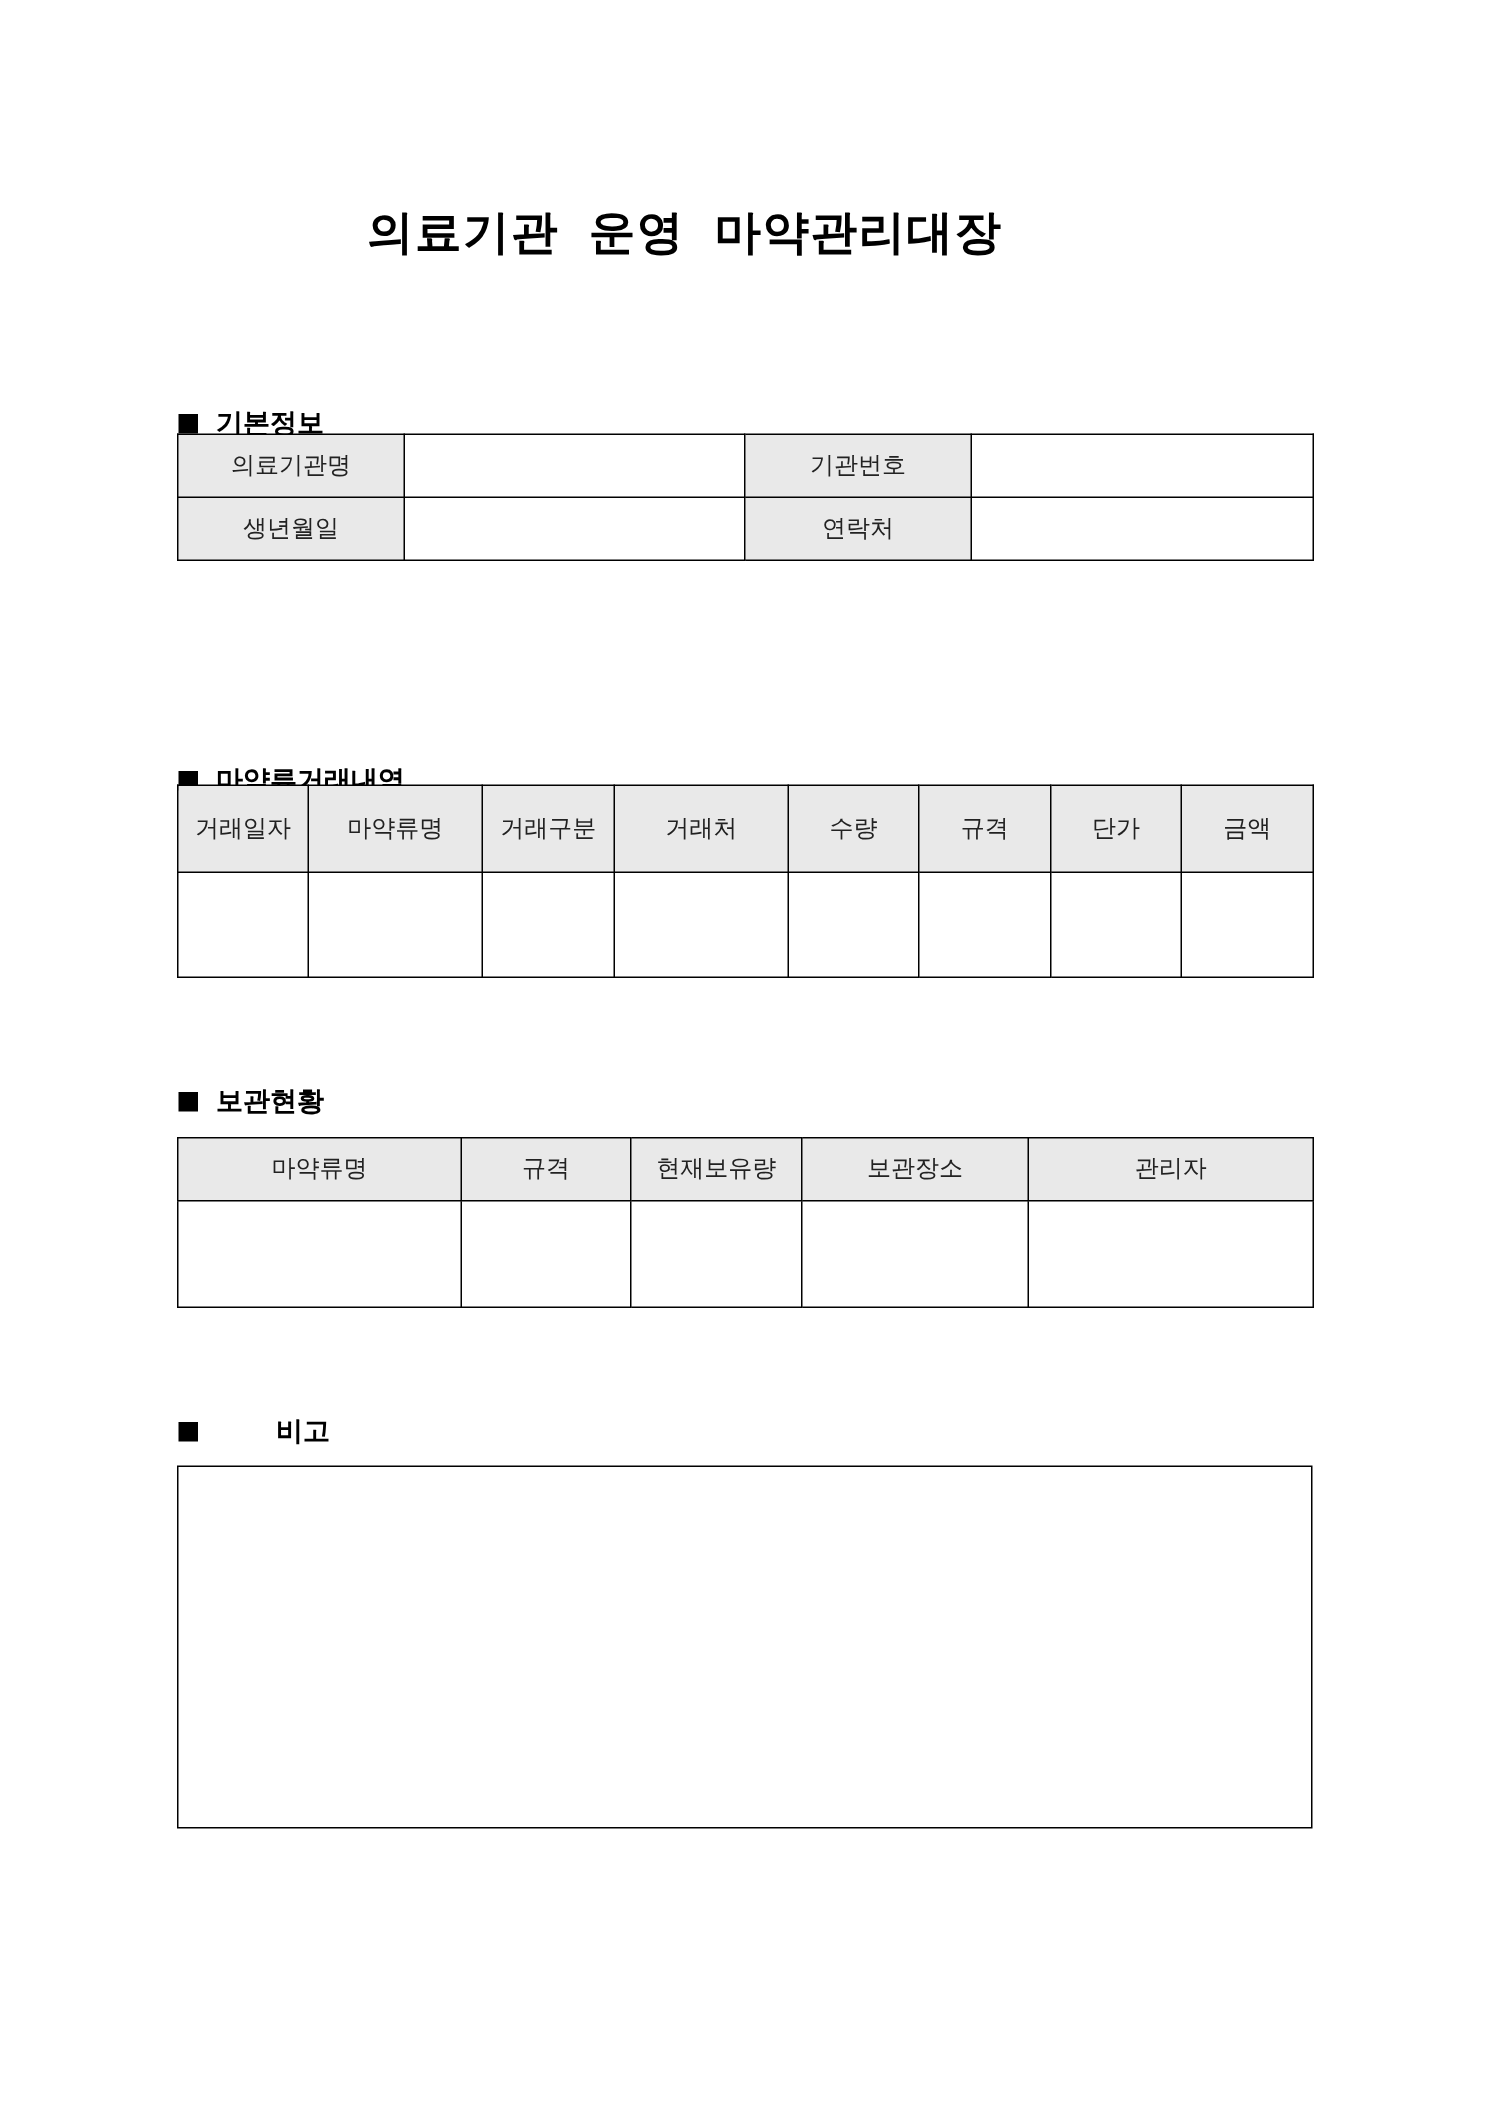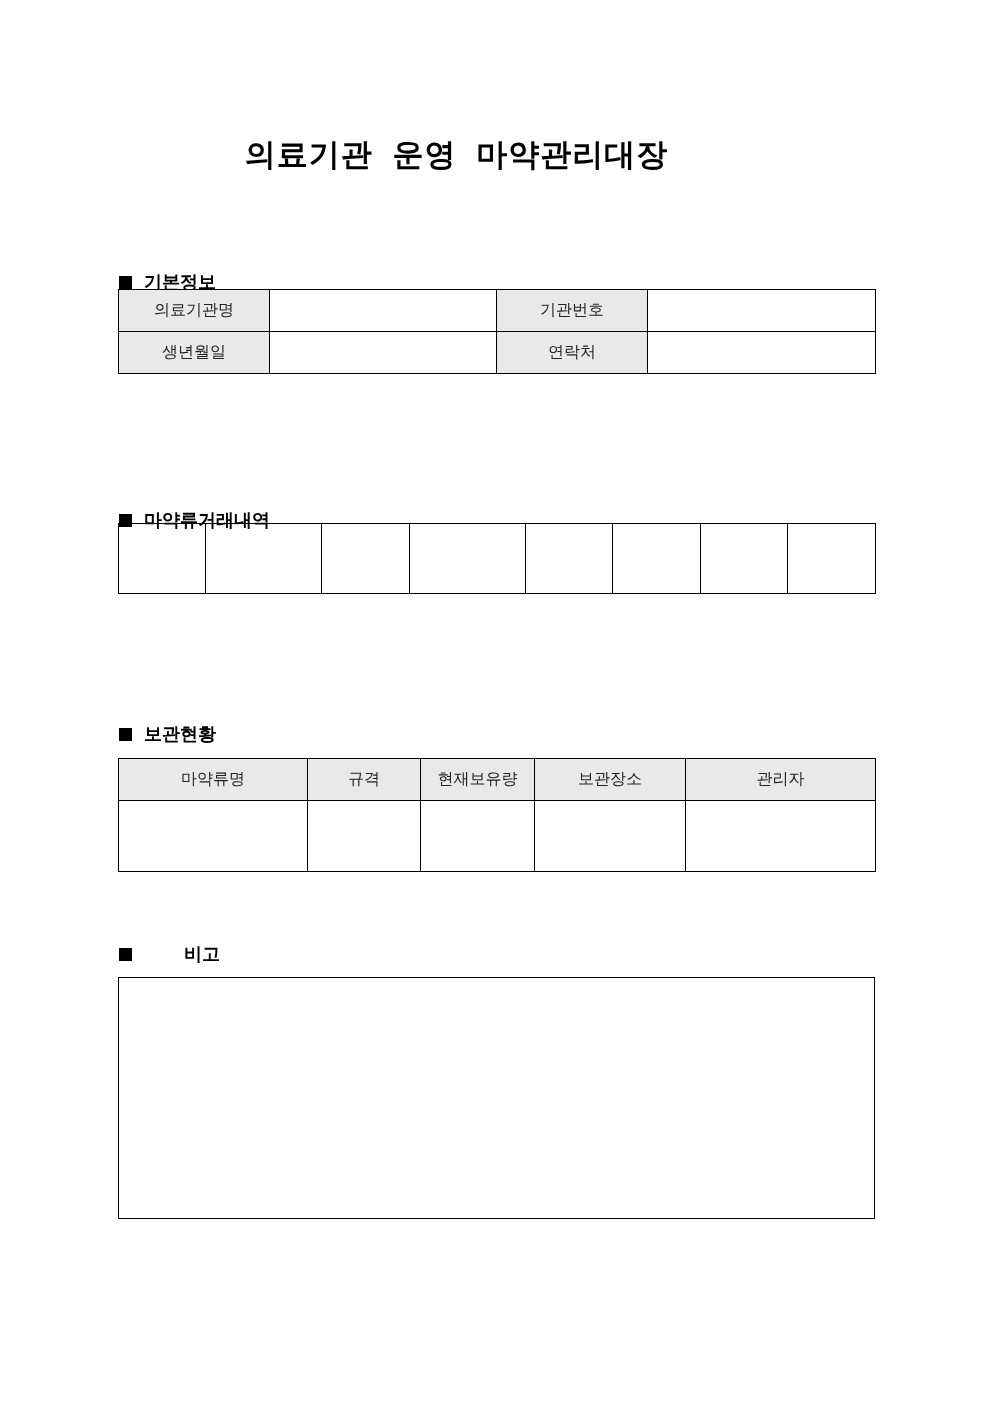--- a/index.html
+++ b/index.html
@@ -53,20 +53,30 @@
     <col style="width:87px">
       <col style="width:116px">
       <col style="width:88px">
       <col style="width:116px">
     <col style="width:87px">
       <col style="width:88px">
       <col style="width:87px">
       <col style="width:88px">
   </colgroup>
   <tbody>
+      <tr style="height:58px;">
+    <th class="lbl">거래일자</th>
+    <th class="lbl">마약류명</th>
+    <th class="lbl">거래구분</th>
+    <th class="lbl">거래처</th>
+    <th class="lbl">수량</th>
+    <th class="lbl">규격</th>
+    <th class="lbl">단가</th>
+    <th class="lbl">금액</th>
+  </tr>
   <tr style="height:70px;">
     <td></td>
     <td></td>
     <td></td>
     <td></td>
     <td></td>
     <td></td>
     <td></td>
     <td></td>
   </tr>

